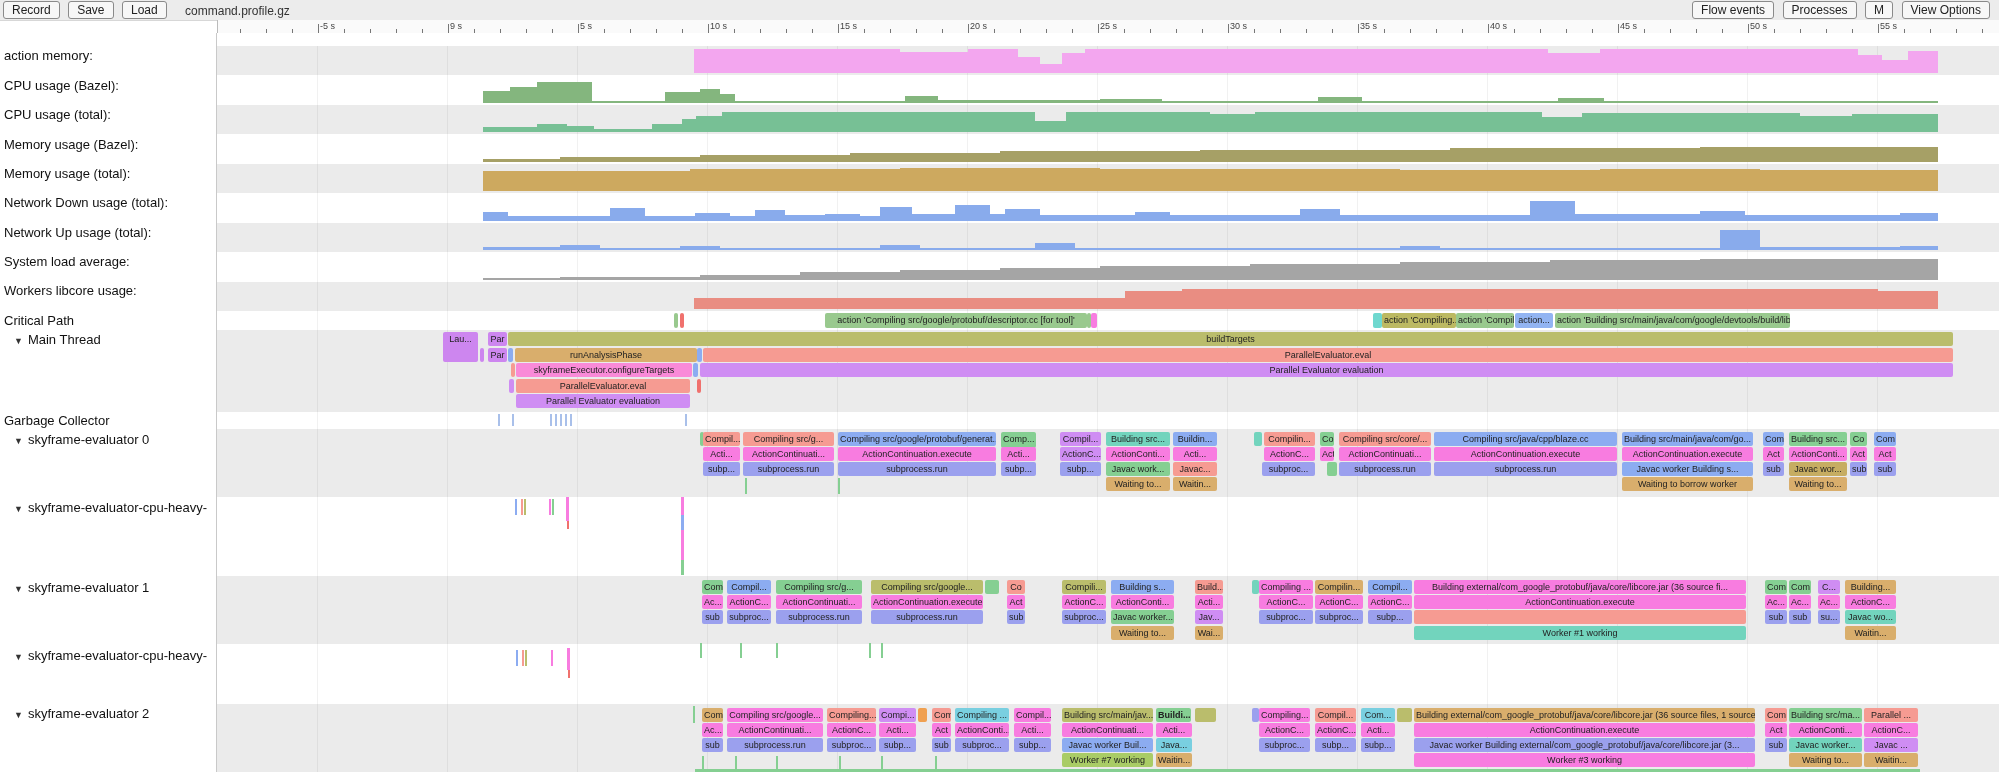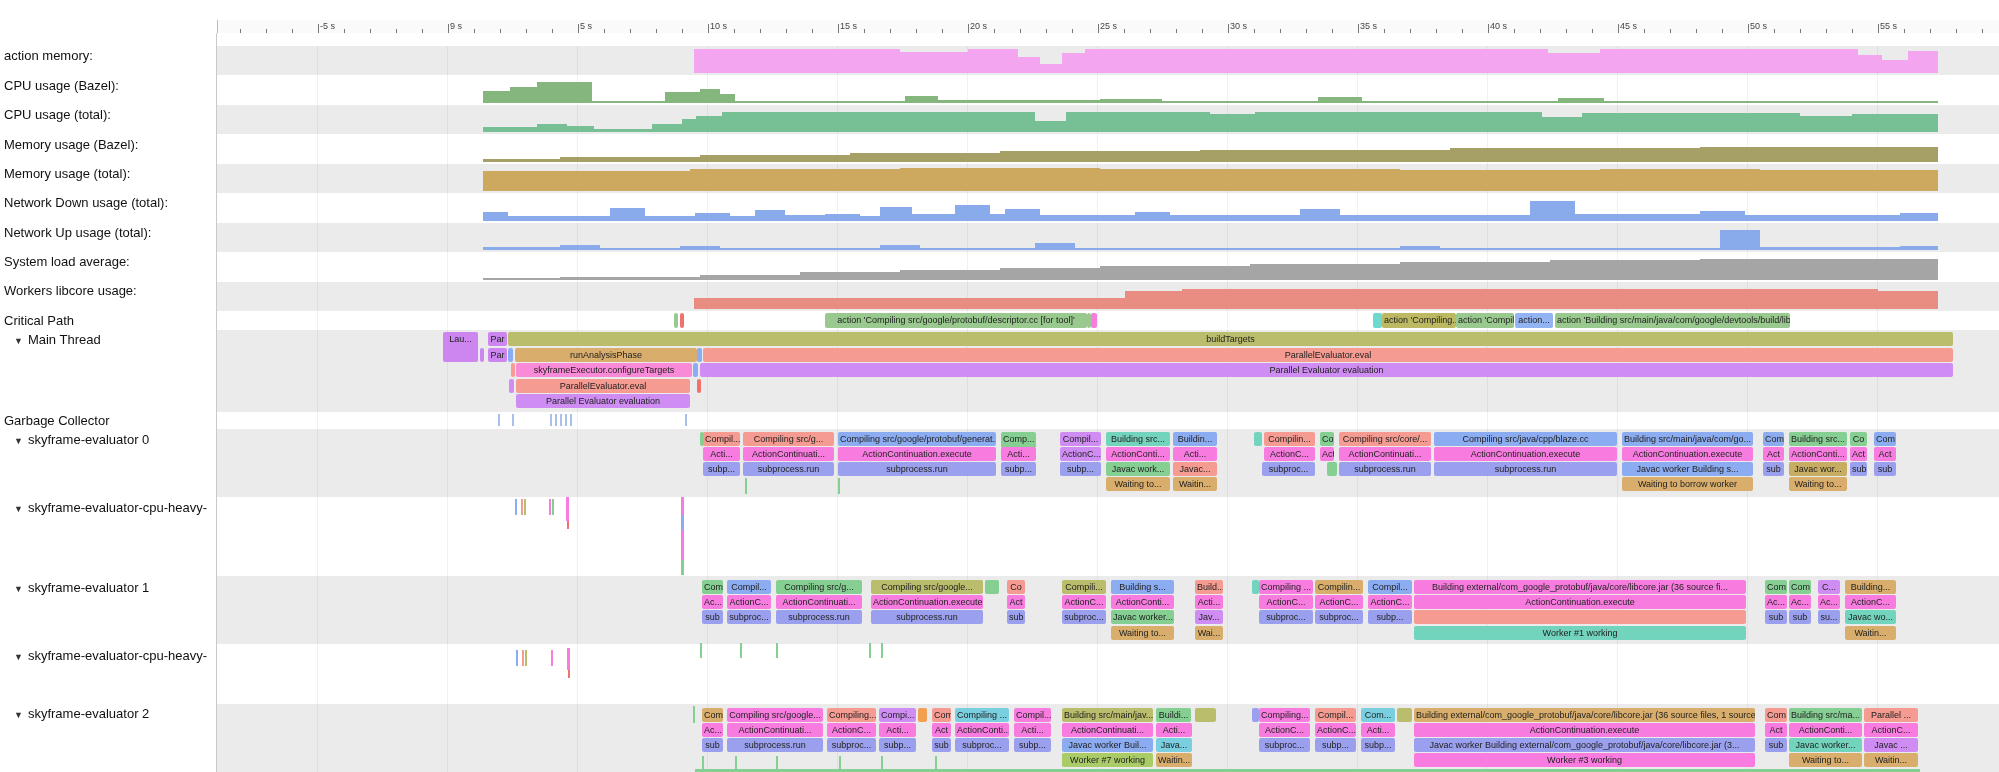--- a/index.html
+++ b/index.html
@@ -26,20 +26,34 @@
   .indent{padding-left:10px;}
   .bar{position:absolute;height:14px;border-radius:2px;font-size:9px;line-height:14px;
        text-align:center;overflow:hidden;white-space:nowrap;color:#222;padding:0 2px;box-sizing:border-box;}
   .cseg{position:absolute;}
   .mark{position:absolute;}
 </style>
 </head>
 <body>
 
 <div id="stage">
+  <div class="toolbar">
+    <div class="tleft">
+      <span class="btn">Record</span>
+      <span class="btn">Save</span>
+      <span class="btn">Load</span>
+      <span class="fname">command.profile.gz</span>
+    </div>
+    <div class="tright">
+      <span class="btn">Flow events</span>
+      <span class="btn">Processes</span>
+      <span class="btn">M</span>
+      <span class="btn">View Options</span>
+    </div>
+  </div>
   <div class="rulerbg" id="ruler">
       <div class="tick" style="left: 22px; bottom: 0px; height: 4px;"></div>
       <div class="tick" style="left: 48px; bottom: 0px; height: 4px;"></div>
       <div class="tick" style="left: 74px; bottom: 0px; height: 4px;"></div>
       <div class="tick" style="left: 100px; bottom: 0px; height: 9px;"></div>
       <div class="tick" style="left: 126px; bottom: 0px; height: 4px;"></div>
       <div class="tick" style="left: 152px; bottom: 0px; height: 4px;"></div>
       <div class="tick" style="left: 178px; bottom: 0px; height: 4px;"></div>
       <div class="tick" style="left: 204px; bottom: 0px; height: 4px;"></div>
       <div class="tick" style="left: 230px; bottom: 0px; height: 9px;"></div>
@@ -412,21 +426,21 @@
       <div class="bar" style="left: 1845px; top: 626px; width: 51px; height: 14px; line-height: 14px; background: rgb(217, 174, 108);">Waitin...</div>
       <div class="bar" style="left: 702px; top: 708px; width: 21px; height: 14px; line-height: 14px; background: rgb(217, 174, 108);">Com</div>
       <div class="bar" style="left: 727px; top: 708px; width: 96px; height: 14px; line-height: 14px; background: rgb(248, 124, 224);">Compiling src/google...</div>
       <div class="bar" style="left: 827px; top: 708px; width: 49px; height: 14px; line-height: 14px; background: rgb(246, 155, 146);">Compiling...</div>
       <div class="bar" style="left: 879px; top: 708px; width: 37px; height: 14px; line-height: 14px; background: rgb(207, 141, 243);">Compi...</div>
       <div class="bar" style="left: 918px; top: 708px; width: 9px; height: 14px; line-height: 14px; background: rgb(240, 160, 80);"></div>
       <div class="bar" style="left: 932px; top: 708px; width: 19px; height: 14px; line-height: 14px; background: rgb(246, 155, 146);">Com</div>
       <div class="bar" style="left: 955px; top: 708px; width: 54px; height: 14px; line-height: 14px; background: rgb(121, 207, 224);">Compiling ...</div>
       <div class="bar" style="left: 1014px; top: 708px; width: 37px; height: 14px; line-height: 14px; background: rgb(248, 124, 224);">Compil...</div>
       <div class="bar" style="left: 1062px; top: 708px; width: 91px; height: 14px; line-height: 14px; background: rgb(186, 189, 108);">Building src/main/jav...</div>
-      <div class="bar" style="left: 1156px; top: 708px; width: 35px; height: 14px; line-height: 14px; background: rgb(133, 207, 146);">Buildi...</div>
+      <div class="bar" style="left: 1156px; top: 708px; width: 35px; height: 14px; line-height: 14px; background: rgb(133, 207, 146); font-weight: bold;">Buildi...</div>
       <div class="bar" style="left: 1195px; top: 708px; width: 21px; height: 14px; line-height: 14px; background: rgb(186, 189, 108);"></div>
       <div class="bar" style="left: 1252px; top: 708px; width: 7px; height: 14px; line-height: 14px; background: rgb(155, 160, 238);"></div>
       <div class="bar" style="left: 1259px; top: 708px; width: 51px; height: 14px; line-height: 14px; background: rgb(248, 124, 224);">Compiling...</div>
       <div class="bar" style="left: 1315px; top: 708px; width: 41px; height: 14px; line-height: 14px; background: rgb(246, 155, 146);">Compil...</div>
       <div class="bar" style="left: 1361px; top: 708px; width: 34px; height: 14px; line-height: 14px; background: rgb(121, 207, 224);">Com...</div>
       <div class="bar" style="left: 1397px; top: 708px; width: 15px; height: 14px; line-height: 14px; background: rgb(186, 189, 108);"></div>
       <div class="bar" style="left: 1414px; top: 708px; width: 341px; height: 14px; line-height: 14px; background: rgb(217, 174, 108);">Building external/com_google_protobuf/java/core/libcore.jar (36 source files, 1 source jar)</div>
       <div class="bar" style="left: 1765px; top: 708px; width: 22px; height: 14px; line-height: 14px; background: rgb(246, 155, 146);">Com</div>
       <div class="bar" style="left: 1789px; top: 708px; width: 73px; height: 14px; line-height: 14px; background: rgb(133, 207, 146);">Building src/ma...</div>
       <div class="bar" style="left: 1864px; top: 708px; width: 54px; height: 14px; line-height: 14px; background: rgb(246, 155, 146);">Parallel ...</div>

